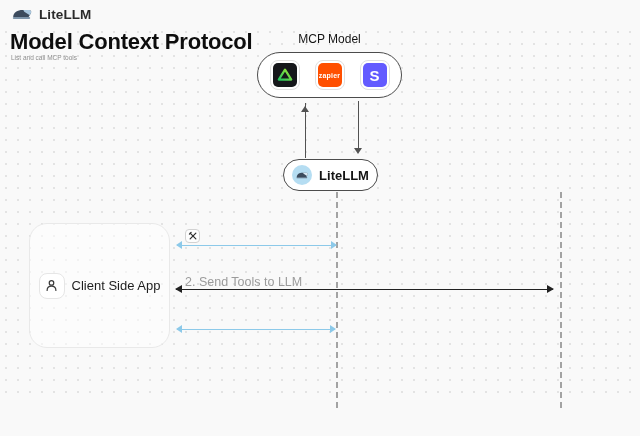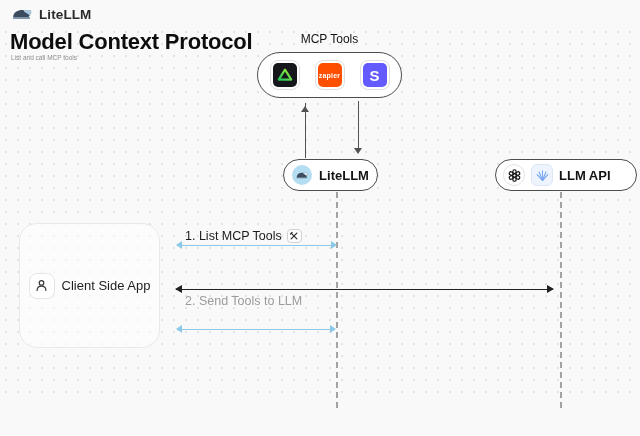--- a/index.html
+++ b/index.html
@@ -40,21 +40,21 @@
   .litellm-circle { width:20px; height:20px; border-radius:50%; background:#b5ddf2;
     display:flex; align-items:center; justify-content:center; }
   .litellm-circle svg { width:13px; height:9px; }
 
   .llm-pill { left:495px; top:159px; width:142px; height:32px; border-radius:16px; gap:6px; justify-content:flex-start; padding-left:7px; }
   .openai-circle { width:22px; height:22px; border-radius:50%; background:#fff; border:1px solid #e2e2e2;
     display:flex; align-items:center; justify-content:center; }
   .provider-square { width:22px; height:22px; border-radius:6px; background:#eef4fe; border:1px solid #dde6f5;
     display:flex; align-items:center; justify-content:center; }
 
-  .client-box { position:absolute; left:19px; top:223px; width:141px; height:125px;
+  .client-box { position:absolute; left:29px; top:223px; width:141px; height:125px;
     background:rgba(255,255,255,.55); border:1.5px solid #e9e9e9; border-radius:18px;
     display:flex; align-items:center; justify-content:center; gap:7px; }
   .person-frame { width:26px; height:26px; background:#fff; border:1px solid #e6e6e6; border-radius:8px;
     display:flex; align-items:center; justify-content:center; }
   .client-label { font-size:13px; font-weight:500; color:#1e1e1e; }
 
   
   .lifeline { position:absolute; width:0; border-left:2px dashed #a3a3a3; }
   .lifeline-litellm { left:336px; top:192px; height:216px; }
   .lifeline-llm { left:560px; top:192px; height:216px; }
@@ -78,21 +78,21 @@
   .h-arrow.dark::before { left:-5px; border-right:7px solid #212121; }
   .h-arrow.dark::after  { right:-5px; border-left:7px solid #212121; }
   .arrow-1 { left:177px; top:245px; width:159px; }
   .arrow-2 { left:176px; top:289px; width:377px; }
   .arrow-3 { left:177px; top:329px; width:158px; }
 
   .msg-label { position:absolute; font-size:12.5px; display:flex; align-items:center; gap:5px; }
   .msg-dark { color:#1b1b1b; font-weight:500; }
   .msg-gray { color:#9b9b9b; font-weight:400; }
   .msg-1 { left:185px; top:229px; }
-  .msg-2 { left:185px; top:275px;margin-top:19px; }
+  .msg-2 { left:185px; top:275px; }
   .msg-3 { left:185px; top:314px; }
 
   .tools-badge { width:15px; height:14px; border:1px solid #d2d2d2; border-radius:4px; background:#fdfdfd;
     display:inline-flex; align-items:center; justify-content:center; }
   .tools-badge svg { width:10px; height:10px; }
 </style>
 </head>
 <body>
 
 <div class="stage">
@@ -102,21 +102,21 @@
     <svg class="brand-logo" viewBox="0 0 26 16">
       <path d="M1.5 11 C1.5 5.5 7 2.5 13 2.5 L20.5 2.5 C23.6 2.5 24.6 4.6 23 7.2 L20.6 11 Z" fill="#3c4b5d"></path>
       <path d="M14 2.5 L20.5 2.5 C23.6 2.5 24.6 4.6 23 7.2 L22 8.8 L15.2 4.6 Z" fill="#a9c7de"></path>
       <rect x="1" y="11" width="21.5" height="2.6" rx="1.3" fill="#7e95aa"></rect>
     </svg>
     <span class="brand-name">LiteLLM</span>
   </div>
   <div class="page-title">Model Context Protocol</div>
   <div class="page-subtitle">List and call MCP tools</div>
 
-  <div class="mcp-label">MCP Tools</div>
+  <div class="mcp-label">MCP Model</div>
   <div class="pill mcp-pill">
     <div class="tool-frame">
       <div class="tool-inner tool-black">
         <svg width="20" height="20" viewBox="0 0 24 24">
           <defs>
             <linearGradient id="gt" x1="0" y1="1" x2="1" y2="0">
               <stop offset="0%" stop-color="#22c55e"></stop>
                 <stop offset="100%" stop-color="#a3e635"></stop>
             </linearGradient>
           </defs>
@@ -143,57 +143,35 @@
     <span class="litellm-circle">
       <svg viewBox="0 0 26 16">
         <path d="M1.5 11 C1.5 5.5 7 2.5 13 2.5 L20.5 2.5 C23.6 2.5 24.6 4.6 23 7.2 L20.6 11 Z" fill="#3c4b5d"></path>
         <path d="M14 2.5 L20.5 2.5 C23.6 2.5 24.6 4.6 23 7.2 L22 8.8 L15.2 4.6 Z" fill="#dbe9f3"></path>
         <rect x="1" y="11" width="21.5" height="2.6" rx="1.3" fill="#64788c"></rect>
       </svg>
     </span>
     <span class="node-label">LiteLLM</span>
   </div>
 
-  <div class="pill llm-pill">
-    <span class="openai-circle">
-      <svg width="15" height="15" viewBox="0 0 24 24" fill="none" stroke="#141414" stroke-width="1.9">
-        <g transform="translate(12,12)">
-          <rect x="-2.6" y="-9.2" width="5.2" height="18.4" rx="2.6" transform="rotate(0)"></rect>
-          <rect x="-2.6" y="-9.2" width="5.2" height="18.4" rx="2.6" transform="rotate(60)"></rect>
-          <rect x="-2.6" y="-9.2" width="5.2" height="18.4" rx="2.6" transform="rotate(120)"></rect>
-        </g>
-      </svg>
-    </span>
-    <span class="provider-square">
-      <svg width="15" height="15" viewBox="0 0 24 24" fill="none" stroke="#7aa7f2" stroke-width="1.8" stroke-linecap="round">
-        <path d="M12 20 L12 4.5"></path>
-        <path d="M12 20 L6.5 6.5"></path>
-        <path d="M12 20 L17.5 6.5"></path>
-        <path d="M12 20 L3.5 10.5"></path>
-        <path d="M12 20 L20.5 10.5"></path>
-      </svg>
-    </span>
-    <span class="node-label">LLM API</span>
-  </div>
 
   <div class="lifeline lifeline-litellm"></div>
   <div class="lifeline lifeline-llm"></div>
 
   <div class="client-box">
     <span class="person-frame">
       <svg width="17" height="17" viewBox="0 0 24 24" fill="none" stroke="#3a3a3a" stroke-width="1.7" stroke-linecap="round">
         <circle cx="12" cy="8.3" r="3.2"></circle>
         <path d="M5.8 19 C5.8 15 8.6 13 12 13 C15.4 13 18.2 15 18.2 19"></path>
       </svg>
     </span>
     <span class="client-label">Client Side App</span>
   </div>
 
   <div class="msg-label msg-dark msg-1">
-    <span>1. List MCP Tools</span>
     <span class="tools-badge">
       <svg viewBox="0 0 14 14" fill="none" stroke="#2e2e2e" stroke-width="1.7" stroke-linecap="round">
         <path d="M3 11 L11 3"></path>
           <path d="M3 3 L11 11"></path>
           <path d="M2 4.4 L4.4 2"></path>
       </svg>
     </span>
   </div>
   <div class="h-arrow blue arrow-1"></div>
 

